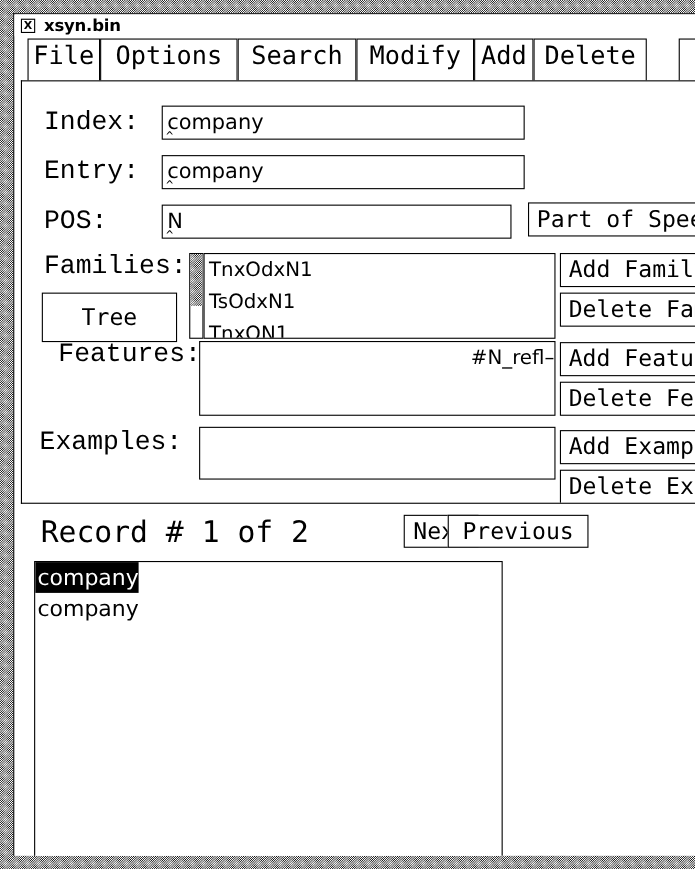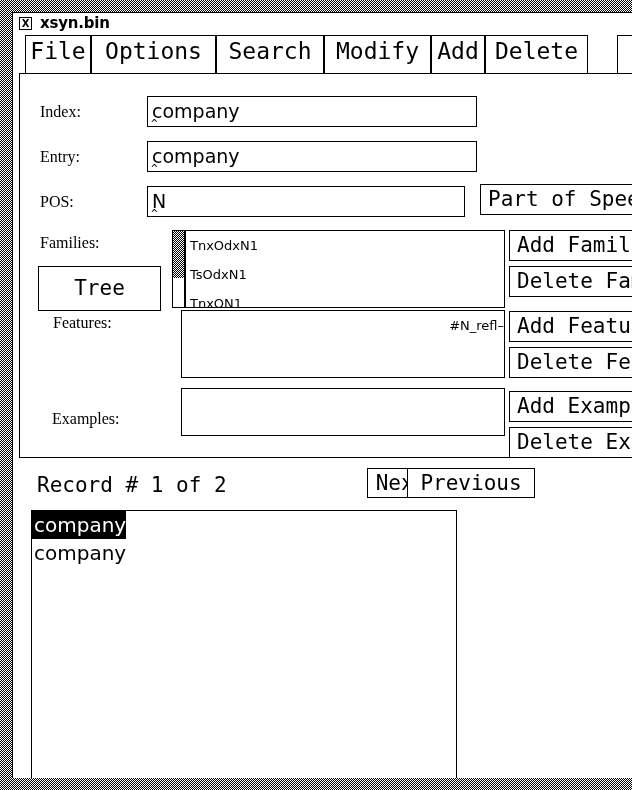--- a/index.html
+++ b/index.html
@@ -103,22 +103,22 @@
     height: 385px;
     border: 1px solid #000;
     border-right: none;
     box-sizing: border-box;
     background: #ffffff;
     overflow: hidden;
   }
 
   .fld-label {
     position: absolute;
-    font-family: Liberation Serif, serif;
-    font-size: 16px;
+    font-family: Liberation Mono, monospace;
+    font-size: 24px;
     white-space: nowrap;
     line-height: 22px;
   }
 
   .text-input {
     position: absolute;
     border: 1px solid #000;
     background: #ffffff;
     box-sizing: border-box;
     font-family: "DejaVu Sans", sans-serif;
@@ -143,21 +143,21 @@
 
   .listbox {
     position: absolute;
     border: 1px solid #000;
     background: #ffffff;
     box-sizing: border-box;
     overflow: hidden;
   }
   .listbox .row {
     font-family: "DejaVu Sans", sans-serif;
-    font-size: 13px;
+    font-size: 18px;
     line-height: 29px;
     padding-left: 4px;
     white-space: nowrap;
   }
 
   
   .vscroll {
     position: absolute;
     border: 1px solid #000;
     box-sizing: border-box;
@@ -211,21 +211,21 @@
   #record-strip {
     position: absolute;
     left: 6px; top: 452px;
     width: 626px;
     height: 42px;
   }
   #record-label {
     position: absolute;
     left: 18px; top: 8px;
     font-family: "DejaVu Sans Mono", monospace;
-    font-size: 21px;
+    font-size: 27px;
     line-height: 24px;
     white-space: nowrap;
   }
 
   
   #results-list {
     position: absolute;
     left: 18px; top: 497px;
     width: 426px;
     height: 275px;
@@ -304,21 +304,21 @@
       <div class="action-btn" style="left:489px; top:156px; width:175px; height:31px;">Add Family</div>
       <div class="action-btn" style="left:489px; top:192px; width:175px; height:31px;">Delete Family</div>
 
       <div class="fld-label" style="left:33px; top:238px;">Features:</div>
       <div class="listbox" style="left:161px; top:236px; width:324px; height:68px;text-align:right;">
         <div class="row">#N_refl–</div>
       </div>
       <div class="action-btn" style="left:489px; top:237px; width:175px; height:31px;">Add Feature</div>
       <div class="action-btn" style="left:489px; top:273px; width:175px; height:31px;">Delete Feature</div>
 
-      <div class="fld-label" style="left:32px; top:318px;margin-top:16px;">Examples:</div>
+      <div class="fld-label" style="left:16px; top:318px;">Examples:</div>
       <div class="listbox" style="left:161px; top:314px; width:324px; height:48px;"></div>
       <div class="action-btn" style="left:489px; top:317px; width:175px; height:31px;">Add Example</div>
       <div class="action-btn" style="left:489px; top:353px; width:175px; height:31px;">Delete Example</div>
 
     </div>
 
     <div id="record-strip">
       <div id="record-label">Record # 1 of 2</div>
       <div class="plain-btn" style="left:320px; top:3px; width:68px; height:30px;margin-left:28px;">Next</div>
       <div class="plain-btn" style="left:388px; top:3px; width:128px; height:30px;">Previous</div>

